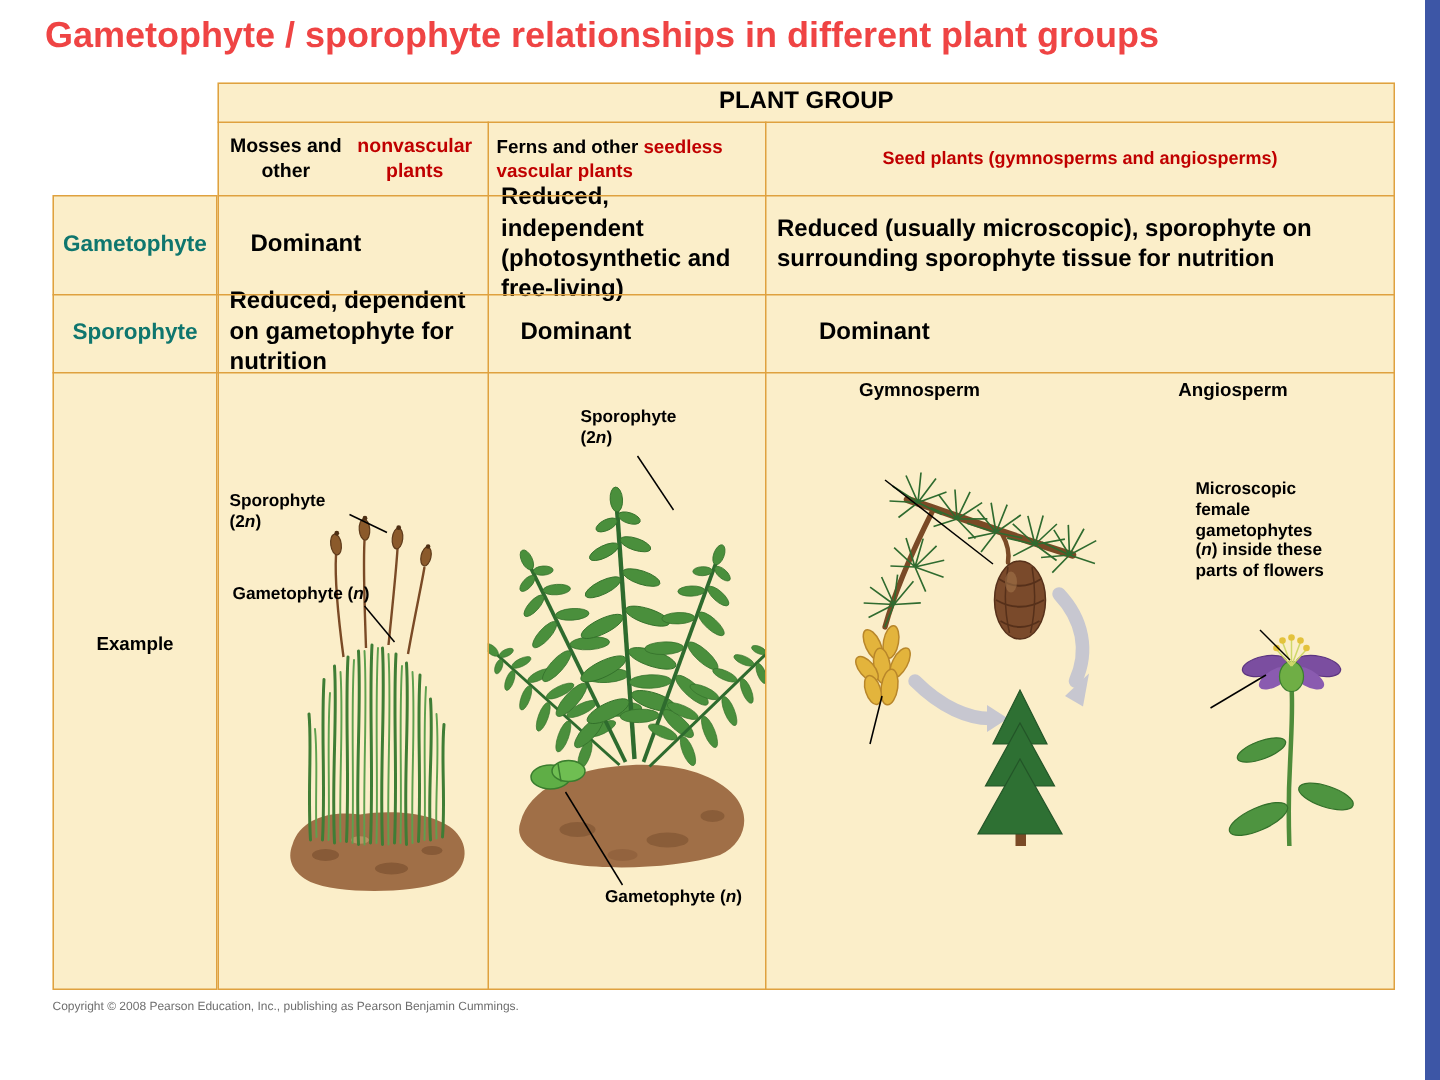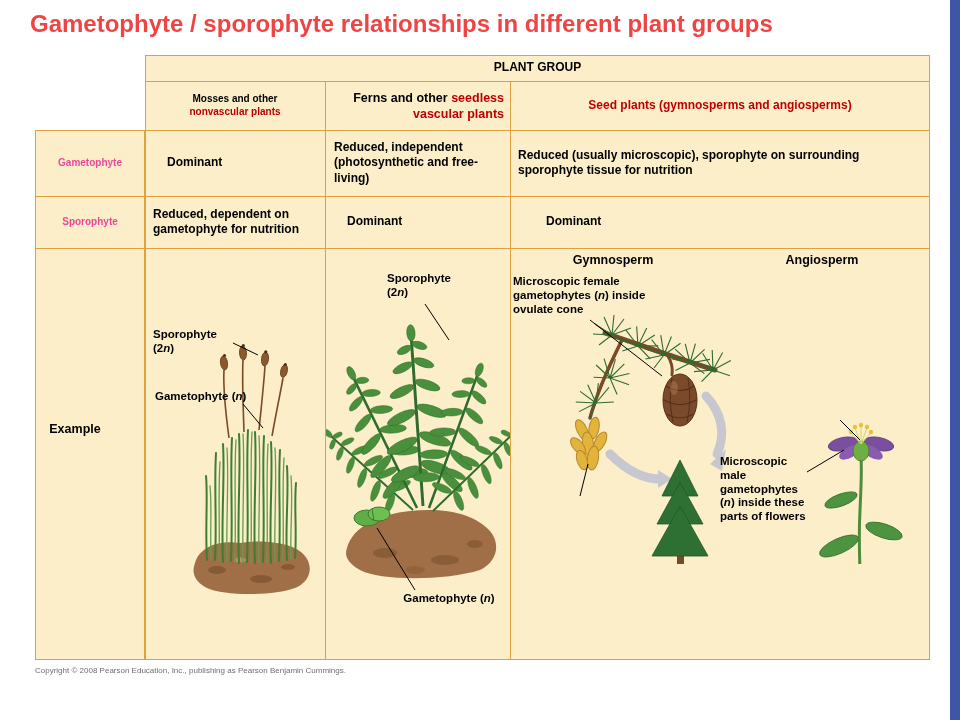--- a/index.html
+++ b/index.html
@@ -2,28 +2,28 @@
 <html><head>
 <meta charset="utf-8">
 <style>
   html,body{margin:0;padding:0}
   body{width:960px;height:720px;position:relative;background:#fff;
        font-family:"Liberation Sans",sans-serif;overflow:hidden}
   .title{position:absolute;left:30px;top:10px;font-size:24px;font-weight:bold;color:#ef4444}
   .accent-bar{position:absolute;right:0;top:0;width:10px;height:720px;background:#3d56a6}
   .bg{position:absolute;background:#fbeec9;border:1px solid #dfa13f;box-sizing:border-box}
   .gline{position:absolute;background:#dfa13f;z-index:5}
-  .cell{position:absolute;display:flex;align-items:center;font-size:12px;font-weight:bold;
+  .cell{position:absolute;display:flex;align-items:center;font-size:16px;font-weight:bold;
         color:#000;line-height:1.28;z-index:2;box-sizing:border-box}
   .center{justify-content:center;text-align:center}
   .red{color:#c00000}
-  .rowlabel{font-size:10px;color:#ec4899}
+  .rowlabel{font-size:15px;color:#0f766e}
   .rowlabel-black{font-size:12.5px;color:#000}
-  .colhead{flex-direction:column;justify-content:center;text-align:center;font-size:10px;padding:0 4px}
-  .colhead-inline{justify-content:center;text-align:right;font-size:12.5px;padding:0 6px;flex-wrap:wrap}
+  .colhead{flex-direction:row;text-align:center;font-size:13px;padding:0 4px}
+  .colhead-inline{justify-content:center;text-align:left;font-size:12.5px;padding:0 6px;flex-wrap:wrap}
   .seedhead{font-size:12px}
   .excell{position:absolute;z-index:2;overflow:hidden}
   .excell svg{position:absolute;left:0;top:0}
   .ill-label{position:absolute;font-size:11.5px;font-weight:bold;line-height:1.2;color:#000;z-index:3}
   .subhead{position:absolute;font-size:12.5px;font-weight:bold;text-align:center;color:#000;z-index:3}
   .copyright{position:absolute;left:35px;top:666px;font-size:8px;color:#6e6e6e}
 </style>
 </head>
 <body>
 
@@ -54,21 +54,21 @@
 <div class="cell center rowlabel" style="left:35px;top:130px;width:110px;height:66px">Gametophyte</div>
 <div class="cell" style="left:145px;top:130px;width:180px;height:66px;padding-left:22px">Dominant</div>
 <div class="cell" style="left:325px;top:130px;width:185px;height:66px;padding:0 6px 0 9px">Reduced, independent (photosynthetic and free-living)</div>
 <div class="cell" style="left:510px;top:130px;width:420px;height:66px;padding:0 10px 0 8px">Reduced (usually microscopic), sporophyte on surrounding sporophyte tissue for nutrition</div>
 
 <div class="cell center rowlabel" style="left:35px;top:196px;width:110px;height:52px">Sporophyte</div>
 <div class="cell" style="left:145px;top:196px;width:180px;height:52px;padding-left:8px">Reduced, dependent on gametophyte for nutrition</div>
 <div class="cell" style="left:325px;top:196px;width:185px;height:52px;padding-left:22px">Dominant</div>
 <div class="cell" style="left:510px;top:196px;width:420px;height:52px;padding-left:36px">Dominant</div>
 
-<div class="cell center rowlabel-black" style="left:20px;top:248px;width:110px;height:361px">Example</div>
+<div class="cell center rowlabel-black" style="left:35px;top:248px;width:110px;height:361px">Example</div>
 
 <div class="excell" style="left:145px;top:248px;width:180px;height:412px">
   <svg width="180" height="412" viewBox="0 0 180 412">
     <g>
       <path d="M50 315 C55 298 75 292 95 295 C120 291 150 295 160 308 C169 319 165 334 150 340 C128 348 80 348 62 340 C50 334 46 325 50 315 Z" fill="#a06f47"></path>
       <ellipse cx="72" cy="322" rx="9" ry="4" fill="#7c5130" opacity="0.7"></ellipse>
       <ellipse cx="116" cy="331" rx="11" ry="4" fill="#7c5130" opacity="0.7"></ellipse>
       <ellipse cx="143" cy="319" rx="7" ry="3" fill="#7c5130" opacity="0.7"></ellipse>
       <ellipse cx="95" cy="312" rx="6" ry="2.5" fill="#c09a6b" opacity="0.8"></ellipse>
     </g>
@@ -269,23 +269,22 @@
       <line x1="80" y1="72" x2="152" y2="128"></line>
       <line x1="70" y1="248" x2="78" y2="216"></line>
       <line x1="138" y1="330" x2="162" y2="326"></line>
       <line x1="330" y1="172" x2="350" y2="192"></line>
       <line x1="297" y1="224" x2="334" y2="202"></line>
       <line x1="330" y1="330" x2="350" y2="340"></line>
     </g>
   </svg>
   <div class="subhead" style="left:48px;top:5px;width:110px">Gymnosperm</div>
   <div class="subhead" style="left:262px;top:5px;width:100px">Angiosperm</div>
-  <div class="ill-label" style="left:3px;top:27px;width:175px">Microscopic female gametophytes (<i>n</i>) inside ovulate cone</div>
   <div class="ill-label" style="left:33px;top:322px;width:110px">Sporophyte (2<i>n</i>)</div>
-  <div class="ill-label" style="left:210px;top:207px;width:92px">Microscopic male gametophytes (<i>n</i>) inside these parts of flowers</div>
+  <div class="ill-label" style="left:287px;top:72px;width:90px">Microscopic female gametophytes (<i>n</i>) inside these parts of flowers</div>
   <div class="ill-label" style="left:217px;top:322px;width:112px">Sporophyte (2<i>n</i>)</div>
 </div>
 
 <div class="gline" style="left:145px;top:81px;width:785px;height:1px"></div>
 <div class="gline" style="left:145px;top:130px;width:785px;height:1px"></div>
 <div class="gline" style="left:35px;top:196px;width:895px;height:1px"></div>
 <div class="gline" style="left:35px;top:248px;width:895px;height:1px"></div>
 <div class="gline" style="left:325px;top:81px;width:1px;height:579px"></div>
 <div class="gline" style="left:510px;top:81px;width:1px;height:579px"></div>
 

